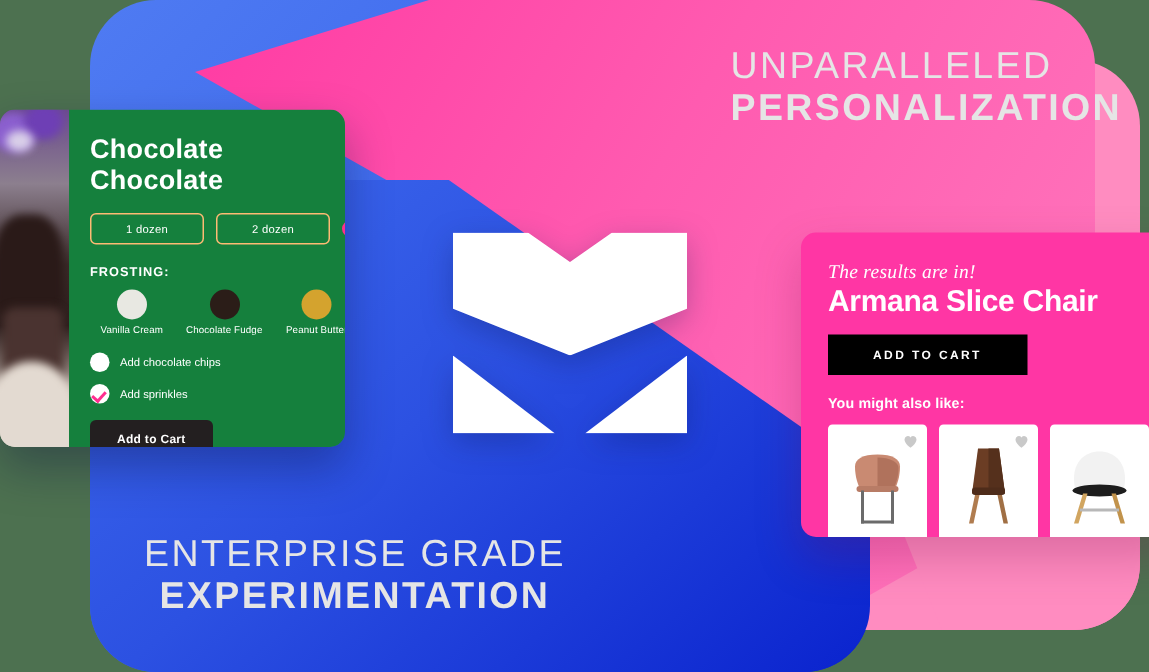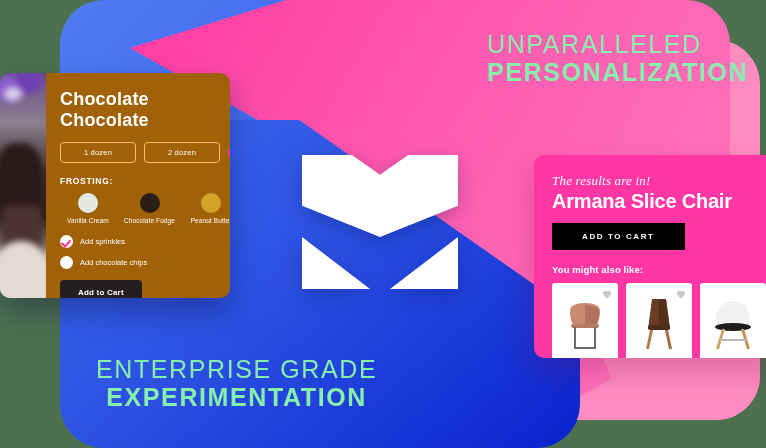--- a/index.html
+++ b/index.html
@@ -53,42 +53,42 @@
   .env-bl{
     position:absolute;left:0;bottom:0;width:68px;height:52px;background:#ffffff;
     clip-path:polygon(0% 0%, 100% 100%, 0% 100%);
   }
   .env-br{
     position:absolute;right:0;bottom:0;width:68px;height:52px;background:#ffffff;
     clip-path:polygon(100% 0%, 100% 100%, 0% 100%);
   }
 
   
-  .headline{position:absolute;color:#86efac;letter-spacing:1.6px;line-height:1.12;}
+  .headline{position:absolute;color:#e5e5e5;letter-spacing:1.6px;line-height:1.12;}
   .headline .thin{display:block;font-weight:300;font-size:25px;}
   .headline .bold{display:block;font-weight:700;font-size:25px;}
   .hl-right{left:487px;top:30px;text-align:left;}
   .hl-left{left:96px;top:355px;text-align:center;}
 
   
   .cupcake-card{
     position:absolute;left:0px;top:73px;width:230px;height:225px;
     border-radius:10px;overflow:hidden;display:flex;
     box-shadow:0 14px 30px rgba(8,15,60,.35);
   }
   .cc-photo{width:46px;flex:0 0 46px;position:relative;overflow:hidden;
             background:linear-gradient(180deg,#6b4a8e 0%,#8c7f8e 22%,#3a2a28 46%,#2c1d1b 64%,#c9bcb2 86%,#ded4cb 100%);}
   .cc-photo .blob{position:absolute;border-radius:50%;filter:blur(3px);}
   .cc-photo .b1{left:-6px;top:2px;width:30px;height:26px;background:#8b5fcf;}
   .cc-photo .b2{left:16px;top:-4px;width:26px;height:24px;background:#6e3fb5;}
   .cc-photo .b3{left:4px;top:14px;width:18px;height:14px;background:#d9cfe8;}
   .cc-photo .b4{left:-4px;top:70px;width:46px;height:70px;background:#2a1a18;border-radius:40% 40% 24% 24%;}
   .cc-photo .b5{left:2px;top:132px;width:40px;height:56px;background:#4a3330;border-radius:8px;}
   .cc-photo .b6{left:-8px;top:168px;width:58px;height:60px;background:#e3dad1;border-radius:50% 50% 0 0;}
-  .cc-body{flex:1;background:#a16207;padding:16px 14px 0 14px;box-sizing:border-box;}
+  .cc-body{flex:1;background:#15803d;padding:16px 14px 0 14px;box-sizing:border-box;}
   .cc-title{color:#fff;font-size:18px;font-weight:700;line-height:1.14;letter-spacing:.2px;margin:0 0 12px 0;}
   .cc-sizes{display:flex;align-items:center;gap:8px;margin-bottom:13px;}
   .cc-size{
     flex:0 0 auto;min-width:62px;text-align:center;color:#fff;font-size:7.5px;
     border:1px solid #fdba74;border-radius:4px;padding:5px 6px;background:transparent;letter-spacing:.2px;
   }
   .cc-plus{width:11px;height:11px;border-radius:50%;background:#ff2d8f;color:#fff;
            font-size:8px;line-height:11px;text-align:center;font-weight:700;}
   .cc-label{color:#fff;font-size:8.5px;font-weight:700;letter-spacing:.7px;margin-bottom:7px;}
   .cc-frostings{display:flex;gap:6px;margin-bottom:11px;}
@@ -187,27 +187,27 @@
           <div class="cc-swatch" style="background:#2b1d18"></div>
           <div class="cc-swatch-name">Chocolate Fudge</div>
         </div>
         <div class="cc-frost">
           <div class="cc-swatch" style="background:#d4a32e"></div>
           <div class="cc-swatch-name">Peanut Butter</div>
         </div>
       </div>
 
       <div class="cc-check-row">
+        <div class="cc-box"></div>
+        <div class="cc-check-label">Add chocolate chips</div>
+      </div>
+
+      <div class="cc-check-row">
         <div class="cc-box checked"></div>
         <div class="cc-check-label">Add sprinkles</div>
-      </div>
-
-      <div class="cc-check-row">
-        <div class="cc-box"></div>
-        <div class="cc-check-label">Add chocolate chips</div>
       </div>
 
       <div class="cc-cart">Add to Cart</div>
     </div>
   </div>
 
   <div class="chair-card">
     <div class="ch-script">The results are in!</div>
     <div class="ch-title">Armana Slice Chair</div>
     <div class="ch-cart">ADD TO CART</div>

